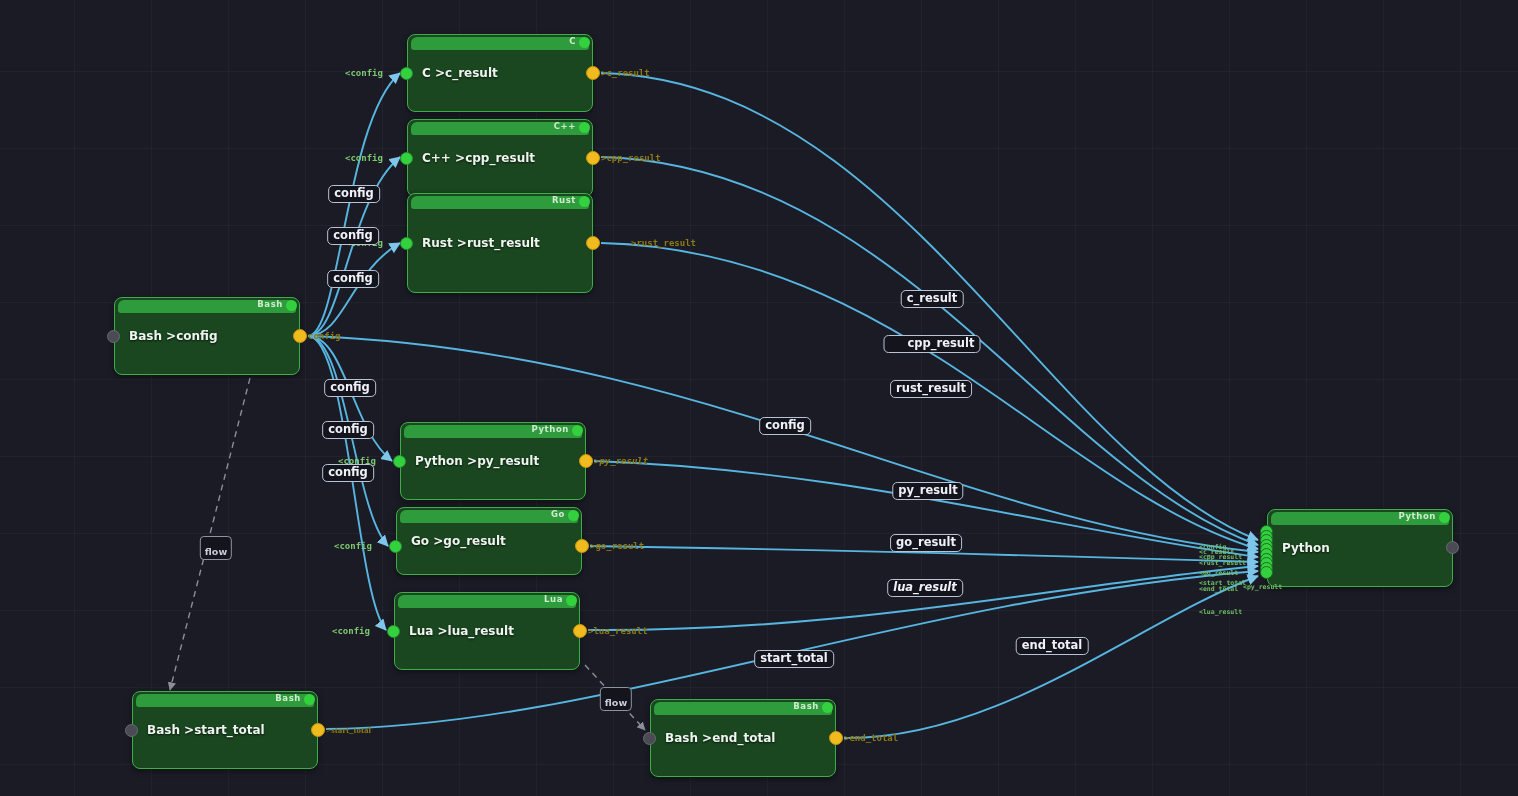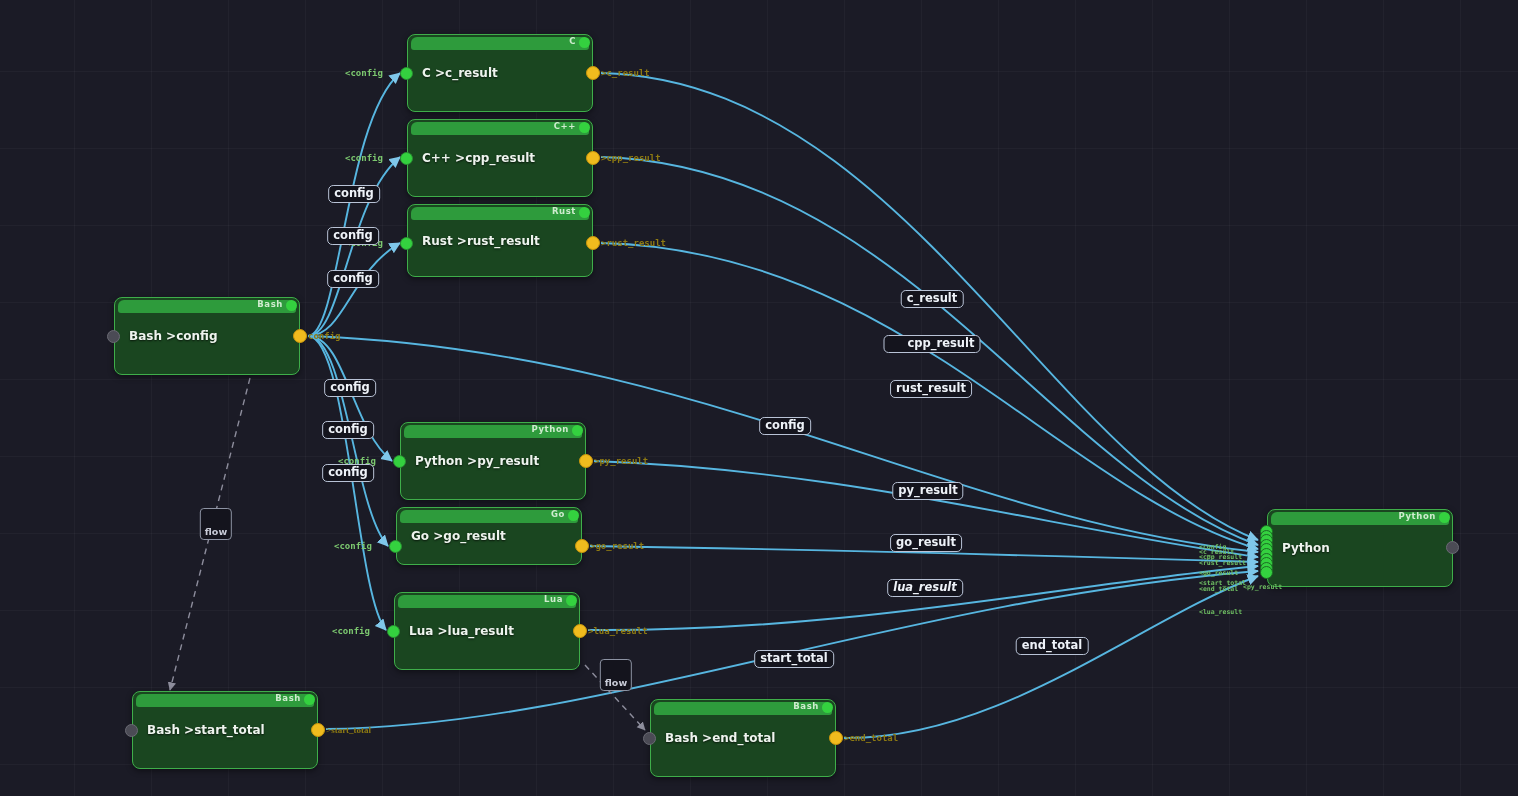--- a/index.html
+++ b/index.html
@@ -70,21 +70,21 @@
     border-radius:5px;
     color:#eef2f8;
     font-size:11.5px;font-weight:bold;
     padding:1px 5px 2px 5px;
     white-space:nowrap;
     line-height:13px;
     transform:translate(-50%,-50%);
   }
   .pill.flow{
     font-size:9.5px;color:#c9ccd8;border-color:#8d93a3;
-    padding:16px 4px 1px 4px;border-radius:4px;
+    padding:8px 4px 1px 4px;border-radius:4px;margin-top:24px;
   }
 </style>
 </head>
 <body>
 
 <div id="canvas">
 
   <svg id="edges" viewBox="0 0 1518 796" xmlns="http://www.w3.org/2000/svg">
     <defs>
       <marker id="ar" markerWidth="7" markerHeight="7" refX="5.5" refY="3" orient="auto">
@@ -135,50 +135,50 @@
       <div class="node" style="left: 407px; top: 119px; width: 186px; height: 78px;">
         <div class="hdr"></div>
         <div class="hdrlbl">C++</div>
         <div class="dot hdrdot" style="right: 2px; top: 2px;"></div>
         <div class="title">C++ &gt;cpp_result</div>
       </div>
       <div class="dot green" style="left: 400px; top: 151.5px;"></div>
       <div class="portlbl in" style="left: 345px; top: 153px;">&lt;config</div>
       <div class="dot yellow" style="left: 586px; top: 151px;"></div>
       <div class="portlbl out" style="left: 601px; top: 153px;">&gt;cpp_result</div>
-      <div class="node" style="left: 407px; top: 204px; width: 186px; height: 73px;">
+      <div class="node" style="left: 407px; top: 193px; width: 186px; height: 100px;">
         <div class="hdr"></div>
         <div class="hdrlbl">Rust</div>
         <div class="dot hdrdot" style="right: 2px; top: 2px;"></div>
         <div class="title">Rust &gt;rust_result</div>
       </div>
       <div class="dot green" style="left: 400px; top: 236.5px;"></div>
       <div class="portlbl in" style="left: 345px; top: 238px;">&lt;config</div>
       <div class="dot yellow" style="left: 586px; top: 236px;"></div>
-      <div class="portlbl out" style="left: 601px; top: 238px;">&gt;rust_result</div>
+      <div class="portlbl out" style="left: 601px; top: 238px; padding-left: 30px;">&gt;rust_result</div>
       <div class="node" style="left: 114px; top: 297px; width: 186px; height: 78px;">
         <div class="hdr"></div>
         <div class="hdrlbl">Bash</div>
         <div class="dot hdrdot" style="right: 2px; top: 2px;"></div>
         <div class="title">Bash &gt;config</div>
       </div>
       <div class="dot gray" style="left: 107px; top: 329.5px;"></div>
       <div class="dot yellow" style="left: 293px; top: 329px;"></div>
       <div class="portlbl out" style="left: 308px; top: 331px;">config</div>
       <div class="node" style="left: 400px; top: 422px; width: 186px; height: 78px;">
         <div class="hdr"></div>
         <div class="hdrlbl">Python</div>
         <div class="dot hdrdot" style="right: 2px; top: 2px;"></div>
         <div class="title">Python &gt;py_result</div>
       </div>
       <div class="dot green" style="left: 393px; top: 454.5px;"></div>
       <div class="portlbl in" style="left: 338px; top: 456px;">&lt;config</div>
       <div class="dot yellow" style="left: 579px; top: 454px;"></div>
-      <div class="portlbl out" style="left: 594px; top: 456px;">&gt;py_result</div>
-      <div class="node" style="left: 396px; top: 507px; width: 186px; height: 58px;">
+      <div class="portlbl out" style="left: 594px; top: 456px; font-style: italic;">&gt;py_result</div>
+      <div class="node" style="left: 396px; top: 507px; width: 186px; height: 68px;">
         <div class="hdr"></div>
         <div class="hdrlbl">Go</div>
         <div class="dot hdrdot" style="right: 2px; top: 2px;"></div>
         <div class="title">Go &gt;go_result</div>
       </div>
       <div class="dot green" style="left: 389px; top: 539.5px;"></div>
       <div class="portlbl in" style="left: 334px; top: 541px;">&lt;config</div>
       <div class="dot yellow" style="left: 575px; top: 539px;"></div>
       <div class="portlbl out" style="left: 590px; top: 541px;">&gt;go_result</div>
       <div class="node" style="left: 394px; top: 592px; width: 186px; height: 78px;">

